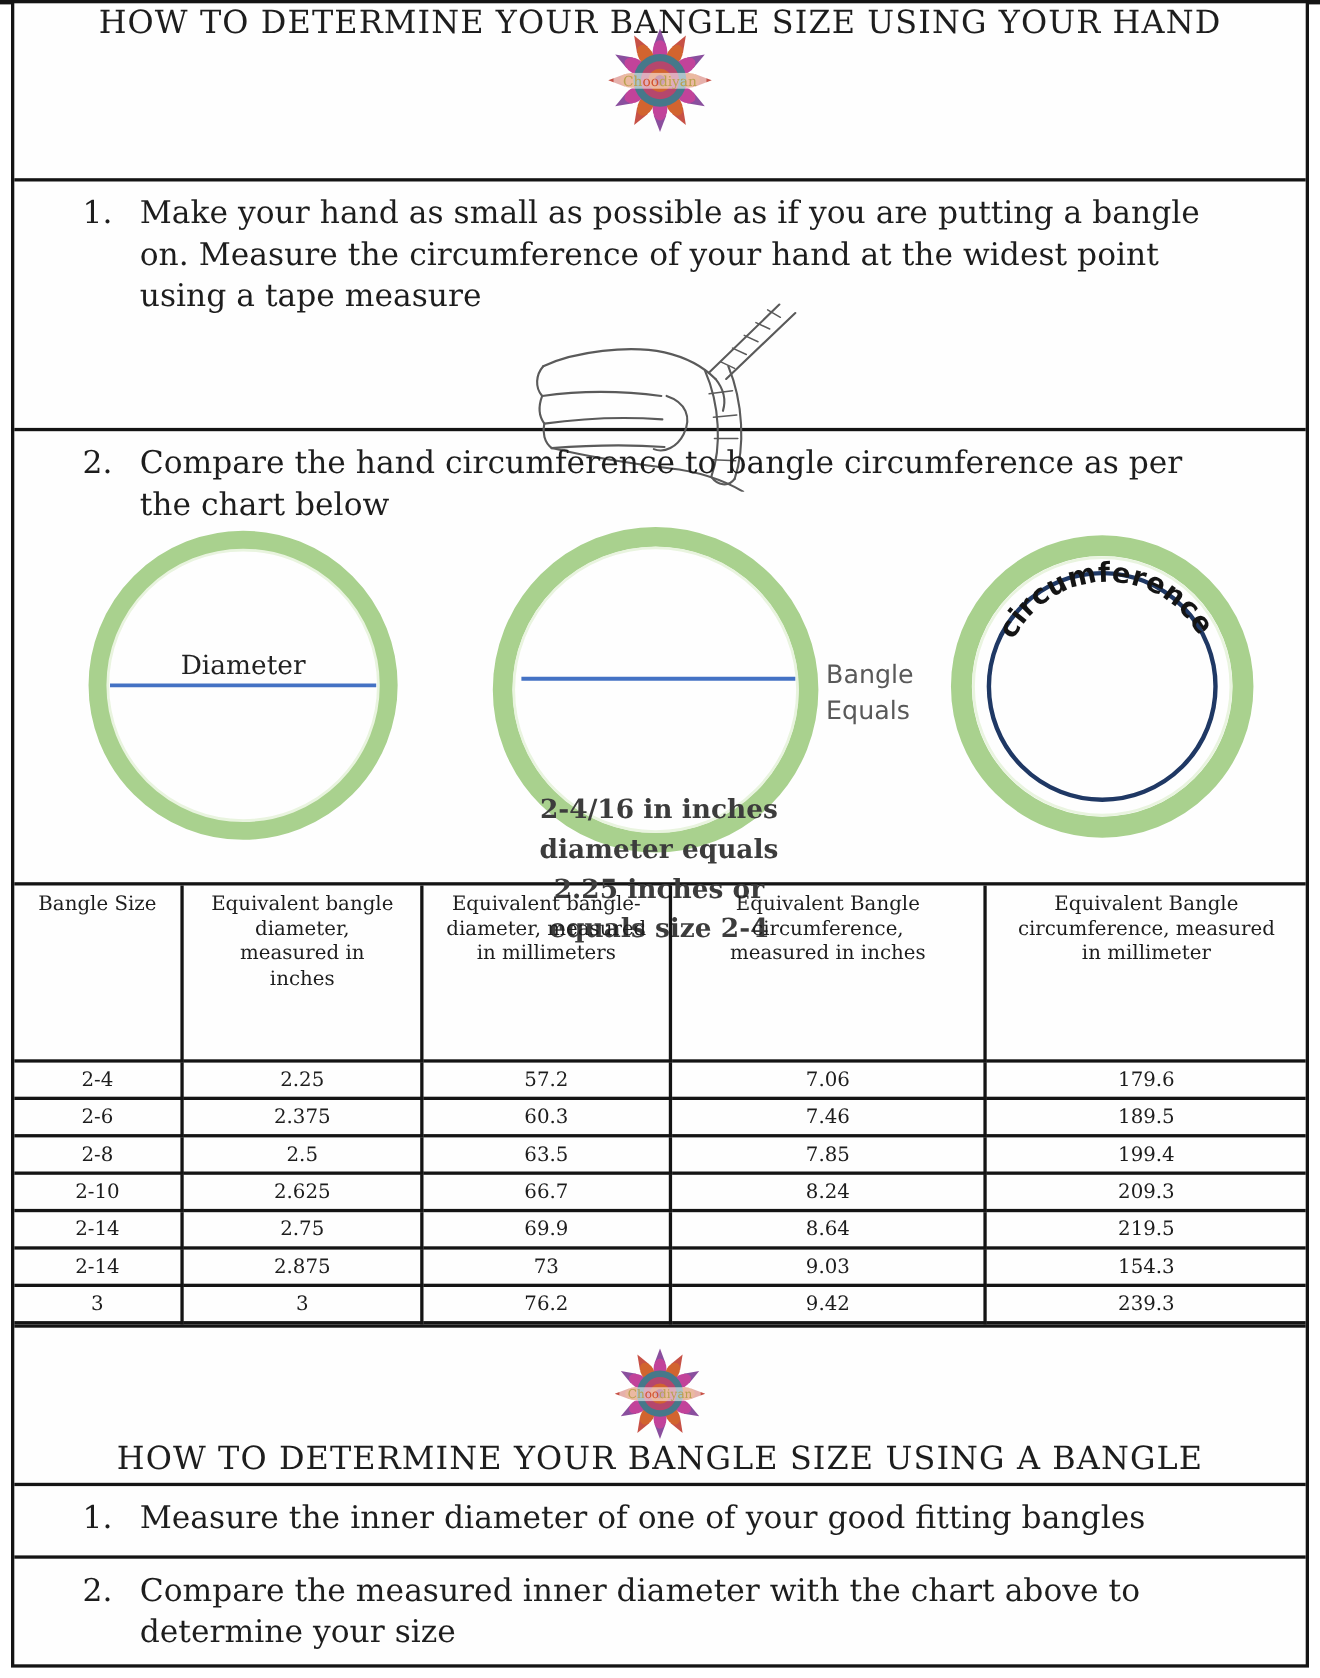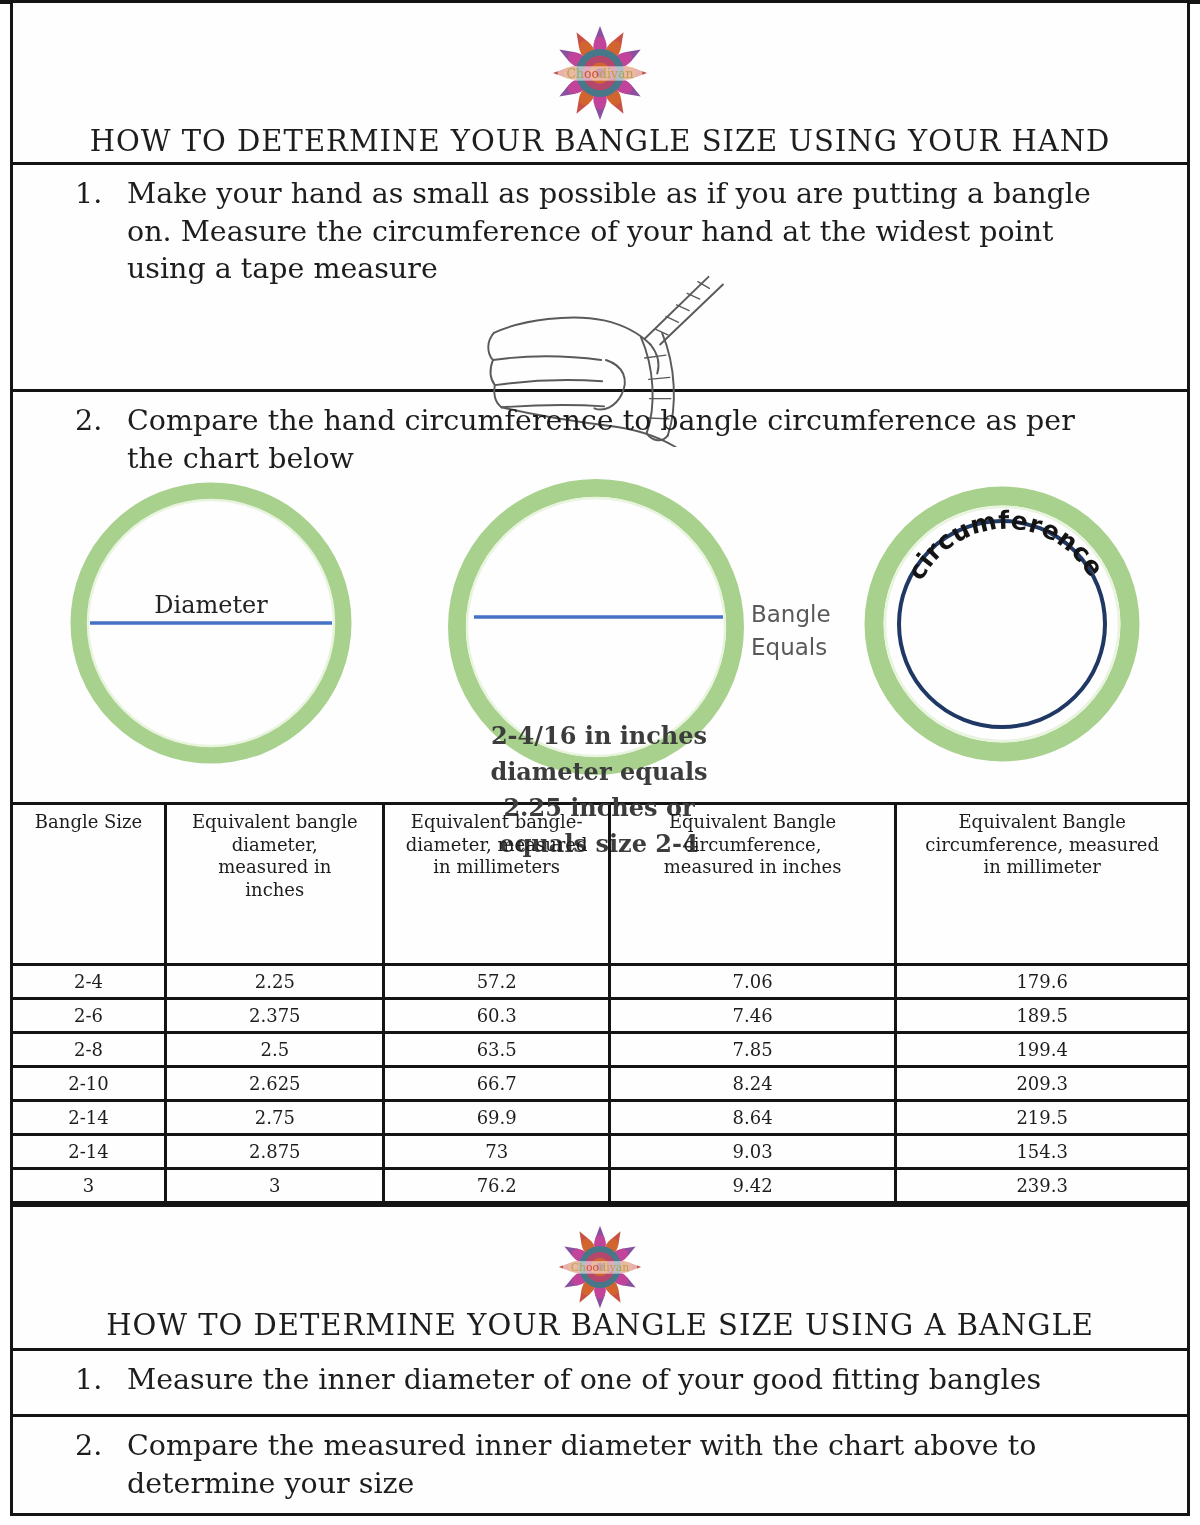--- a/index.html
+++ b/index.html
@@ -10,21 +10,21 @@
   }
   .topbar{position:absolute;left:0;top:0;width:1200px;height:4px;background:#141414;}
   .frame{
     position:absolute;left:10px;top:0;width:1180px;height:1516px;
     border:3px solid #141414;box-sizing:border-box;
     display:flex;flex-direction:column;background:#fefefe;
   }
   .section{box-sizing:border-box;border-bottom:3px solid #141414;position:relative;}
 
   
-  .sec-head{height:162px;display:flex;flex-direction:column;align-items:center;justify-content:flex-end;padding-bottom:4px;}
+  .sec-head{height:162px;display:flex;flex-direction:column;align-items:center;justify-content:flex-start;padding-bottom:24px;}
   .logo-wrap{position:absolute;top:22px;left:50%;transform:translateX(-50%);}
   .page-title{font-size:29px;letter-spacing:1px;white-space:nowrap;}
 
   
   .step{display:flex;align-items:flex-start;padding:10px 60px 0 62px;font-size:28.5px;line-height:1.32;}
   .step .num{flex:none;width:52px;}
   .step .txt{flex:1;}
 
   
   .sec-step1{height:227px;}
@@ -179,21 +179,21 @@
   </div>
 
   <div class="section sec-step2">
     <div class="step">
       <span class="num">2.</span>
       <span class="txt">Compare the hand circumference to bangle circumference as per the chart below</span>
     </div>
 
     <div class="circles">
 
-      <div class="circ" style="left:51px;top:6px;">
+      <div class="circ" style="left:61px;top:6px;">
         <svg width="294" height="294" viewBox="0 0 294 294">
           <circle cx="147" cy="147" r="132" stroke="#a9d18e" stroke-width="17" fill="none"></circle>
           <circle cx="147" cy="147" r="123" stroke="#e9f4df" stroke-width="2.5" fill="none"></circle>
           <line x1="26" y1="147" x2="268" y2="147" stroke="#4472c4" stroke-width="3.5"></line>
           <text x="147" y="137" text-anchor="middle" font-size="24" font-family="DejaVu Serif, serif" fill="#222" stroke="none">Diameter</text>
         </svg>
       </div>
 
       <div class="circ" style="left:428px;top:2px;">
         <svg width="310" height="310" viewBox="0 0 310 310">

